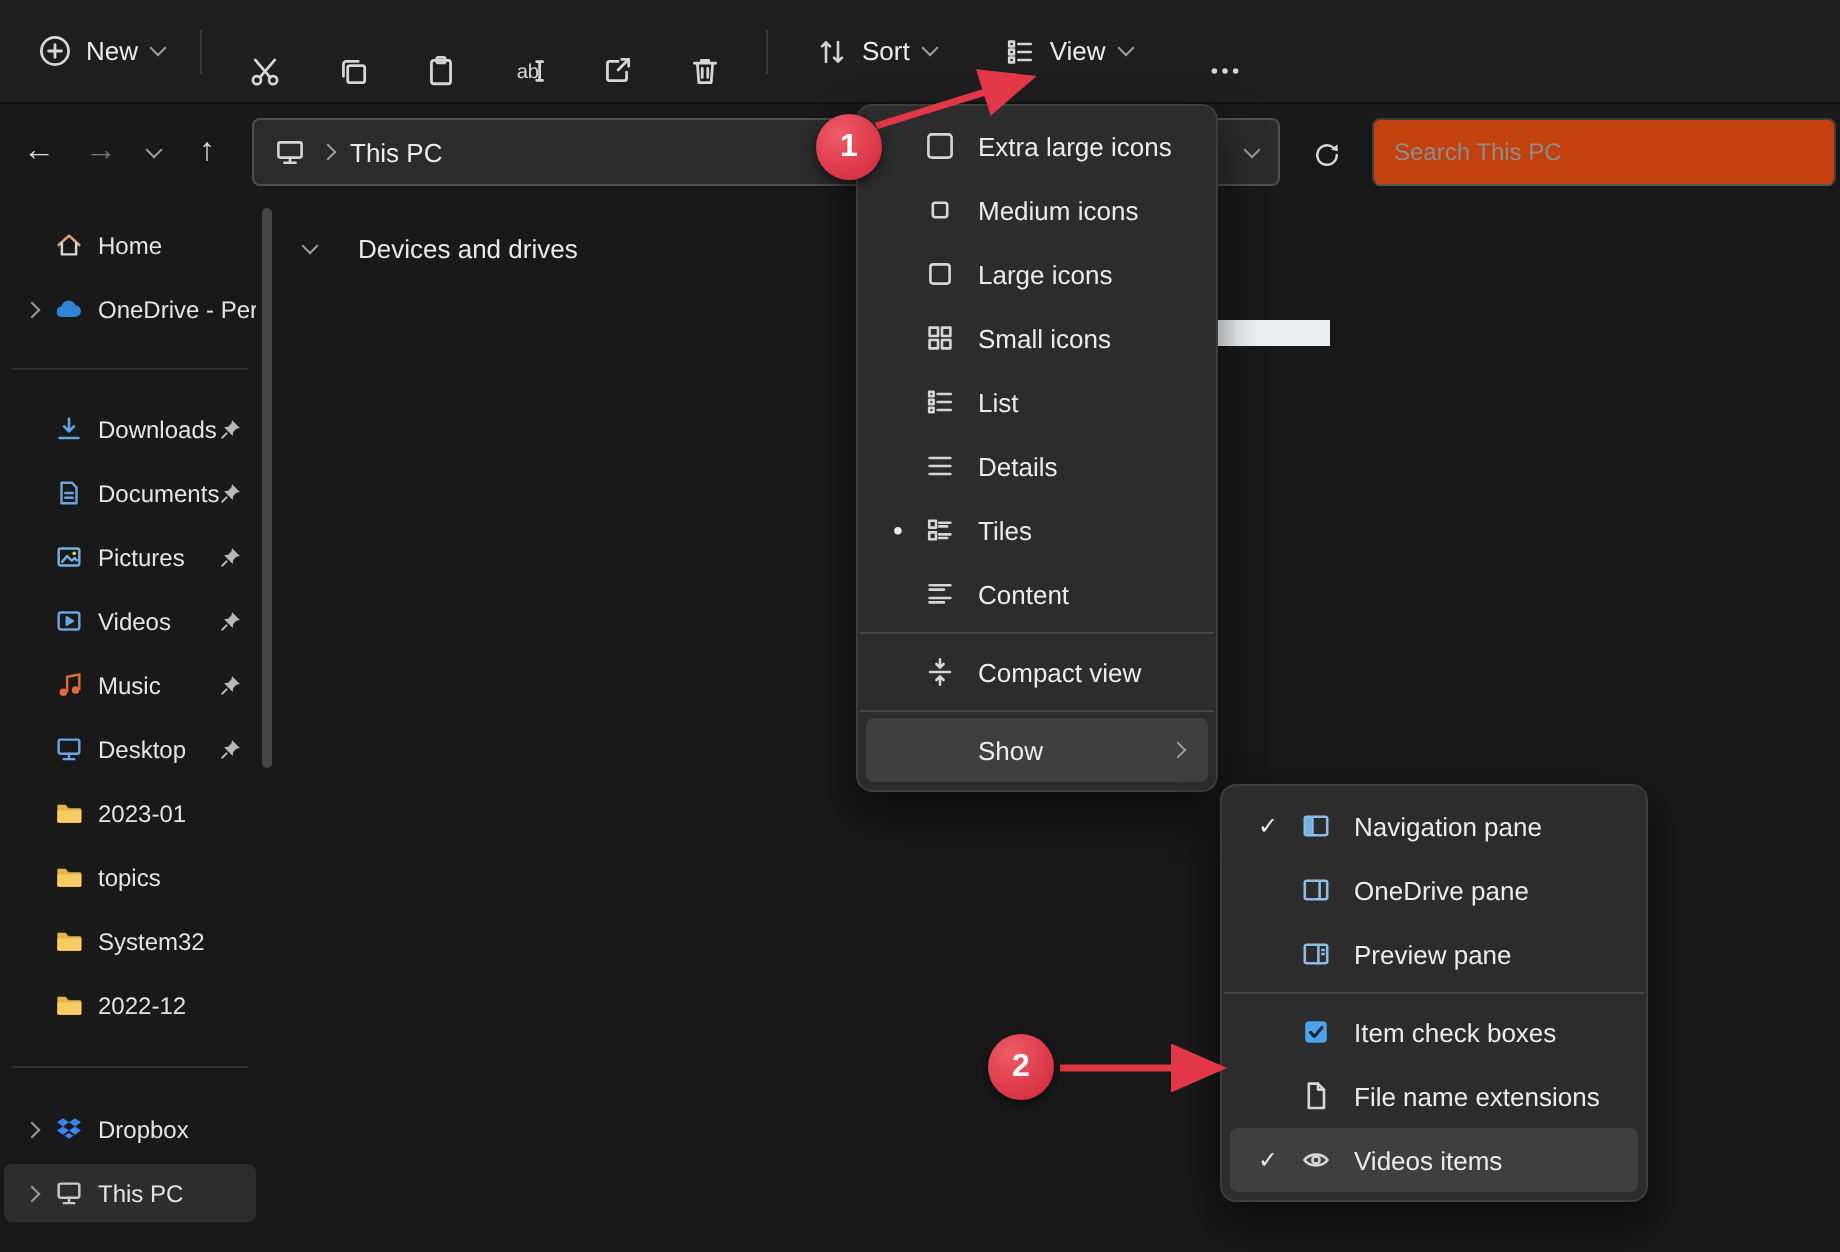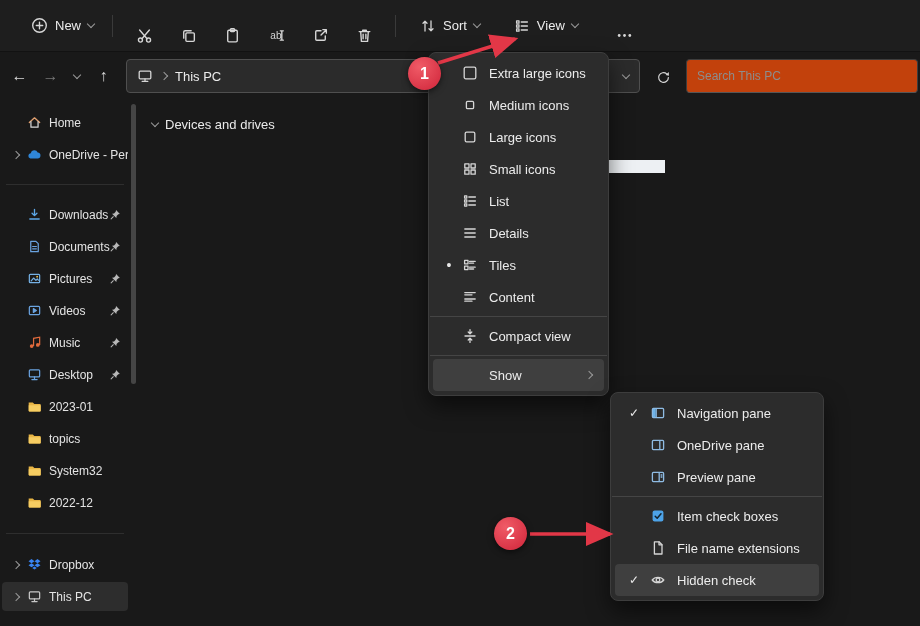--- a/index.html
+++ b/index.html
@@ -6,21 +6,21 @@
   html,body { width:920px; height:626px; background:#191919; font-family:"Liberation Sans", sans-serif; }
   .screen { position:relative; width:920px; height:626px; background:#191919; color:#e8e8e8; overflow:hidden; font-size:13px; }
 
   
   .chev { display:inline-block; width:7px; height:7px; border-right:1.4px solid #cfcfcf; border-bottom:1.4px solid #cfcfcf; }
   .chev.down { transform:rotate(45deg); margin-top:-3px; }
   .chev.right { transform:rotate(-45deg); }
   .chev.dim { border-color:#9a9a9a; width:6px; height:6px; }
 
   
-  .cmdbar { position:absolute; top:0; left:0; width:920px; height:52px; background:#1e1e1e; border-bottom:1px solid #121212; display:flex; align-items:center; padding-left:22px; }
+  .cmdbar { position:absolute; top:0; left:0; width:920px; height:52px; background:#1e1e1e; border-bottom:1px solid #121212; display:flex; align-items:center; padding-left:10px; }
   .tbtn { display:flex; align-items:center; gap:7px; height:36px; padding:0 9px; border-radius:4px; color:#ececec; }
   .ibtn { width:40px; height:36px; margin:0 2px; display:flex; align-items:flex-end; justify-content:center; border-radius:4px; }
   .vsep { width:1px; height:22px; background:#3a3a3a; margin:0 9px; }
   svg.ic { stroke:#d6d6d6; fill:none; stroke-width:1.3; stroke-linecap:round; stroke-linejoin:round; display:block; }
 
   
   .addr-row { position:absolute; top:52px; left:0; width:920px; height:48px; background:#191919; }
   .navbtns { position:absolute; left:4px; top:7px; display:flex; align-items:center; }
   .navbtn { width:31px; height:34px; display:flex; align-items:center; justify-content:center; color:#d8d8d8; font-size:16px; border-radius:4px; }
   .navbtn.small { width:22px; }
@@ -37,21 +37,21 @@
   .sb-item { height:29px; margin:0 2px 3px 2px; border-radius:4px; display:flex; align-items:center; padding-left:6px;justify-content:space-between; }
   .sb-item.selected { background:#2d2d2d; }
   .sb-chev { width:16px; display:flex; justify-content:center; }
   .sb-ic { width:20px; display:flex; justify-content:center; }
   .sb-label { margin-left:5px; font-size:12px; color:#e4e4e4; white-space:nowrap; overflow:hidden; flex:1; }
   .sb-pin { margin-left:auto; padding-right:7px; display:flex; }
   .sb-sep { height:1px; background:#2e2e2e; margin:15px 6px; }
   .sb-scroll { position:absolute; left:131px; top:104px; width:5px; height:280px; background:#454545; border-radius:3px; }
 
   
-  .section-hdr { position:absolute; left:152px; top:117px; display:flex; align-items:center; gap:7px; font-size:13px; color:#eaeaea; }
+  .section-hdr { position:absolute; left:152px; top:117px; display:flex; align-items:center; gap:21px; font-size:13px; color:#eaeaea; }
   .drive { position:absolute; left:164px; top:142px; display:flex; gap:13px; }
   .drive-name { font-size:12px; color:#eaeaea; }
   .bar { width:188px; height:13px; background:#edf0f3; margin-top:4px; }
   .bar-fill { height:100%; background:linear-gradient(90deg,#1d63b4 0%, #2f86d8 60%, #57a5e6 92%, #7fc0f0 100%); }
   .drive-detail { font-size:11px; color:#c6c6c6; margin-top:4px; }
   .partial-bar { position:absolute; left:609px; top:160px; width:56px; height:13px; background:#edf0f3; }
 
   
   .menu { position:absolute; background:#2c2c2c; border:1px solid #3d3d3d; border-radius:8px; padding:4px 0; box-shadow:0 10px 22px rgba(0,0,0,.55); z-index:20; }
   .view-menu { left:428px; top:52px; width:181px; }
@@ -557,21 +557,21 @@
       <span class="mi-label">File name extensions</span>
     </div>
     <div class="mi checked hl">
       <span class="mi-mark"></span>
       <span class="mi-icon">
           <svg class="ic" width="16" height="16" viewBox="0 0 16 16">
             <path d="M2.2,8 C4.8,4.4 11.2,4.4 13.8,8 C11.2,11.6 4.8,11.6 2.2,8 Z"></path>
             <circle cx="8" cy="8" r="1.8"></circle>
           </svg>
         </span>
-      <span class="mi-label">Hidden check</span>
+      <span class="mi-label">Videos items</span>
     </div>
   </div>
 
   <svg class="anno-svg" width="920" height="626" viewBox="0 0 920 626">
     <defs>
       <marker id="ah" markerWidth="9" markerHeight="8" refX="7" refY="3.5" orient="auto">
         <path d="M0,0 L8,3.5 L0,7 Z" fill="#e23747"></path>
       </marker>
     </defs>
     <line x1="438" y1="63" x2="515" y2="39" stroke="#e23747" stroke-width="3.5" marker-end="url(#ah)"></line>

